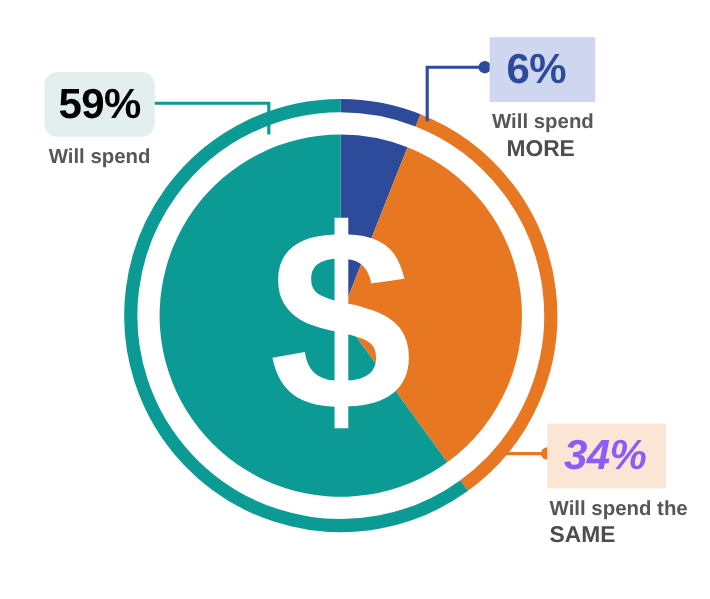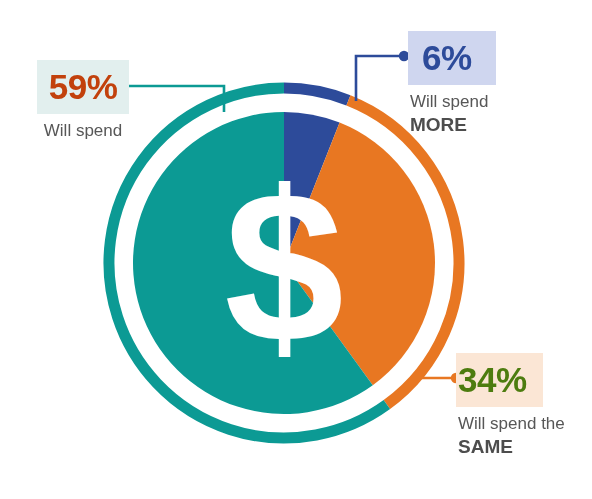--- a/index.html
+++ b/index.html
@@ -39,39 +39,41 @@
     line-height: 1;
     letter-spacing: -0.5px;
     padding: 9px 12px 10px 12px;
     white-space: nowrap;
   }
   .sub-line {
     font-size: 17px;
     color: #575757;
     line-height: 1.3;
     white-space: nowrap;
+    font-weight: bold;
   }
   .sub-strong {
     font-size: 19px;
     font-weight: bold;
     color: #4d4d4d;
     line-height: 1.3;
     white-space: nowrap;
   }
 
   
   #callout-less {
     left: 24px;
     top: 60px;
     text-align: center;
     width: 118px;
   }
   #callout-less .pct-badge {
-    color: #c2410c;
+    color: #000000;
     background: #E2EFEE;
+    border-radius: 11px;
   }
   #callout-less .sub-line,
   #callout-less .sub-strong {
     text-align: center;
   }
   #callout-less .sub-line { margin-top: 6px; }
 
   
   #callout-more {
     left: 408px;
@@ -79,34 +81,35 @@
     text-align: left;
     width: 160px;
   }
   #callout-more .pct-badge {
     color: #2D4B9A;
     background: #CFD6EF;
     padding-left: 14px;
     padding-right: 24px;
   }
   #callout-more .sub-line { margin-top: 6px; margin-left: 2px; }
-  #callout-more .sub-strong { margin-left: 2px; }
+  #callout-more .sub-strong { margin-left: 14px; }
 
   
   #callout-same {
     left: 456px;
     top: 353px;
     text-align: left;
     width: 140px;
   }
   #callout-same .pct-badge {
-    color: #4d7c0f;
+    color: #8b5cf6;
     background: #FBE6D5;
-    padding-left: 2px;
+    padding-left: 14px;
     padding-right: 16px;
+    font-style: italic;
   }
   #callout-same .sub-line { margin-top: 6px; margin-left: 2px; }
   #callout-same .sub-strong { margin-left: 2px; }
 
   .dollar-glyph {
     font-family: "Liberation Sans", sans-serif;
     font-size: 215px;
     font-weight: bold;
     fill: #ffffff;
   }

